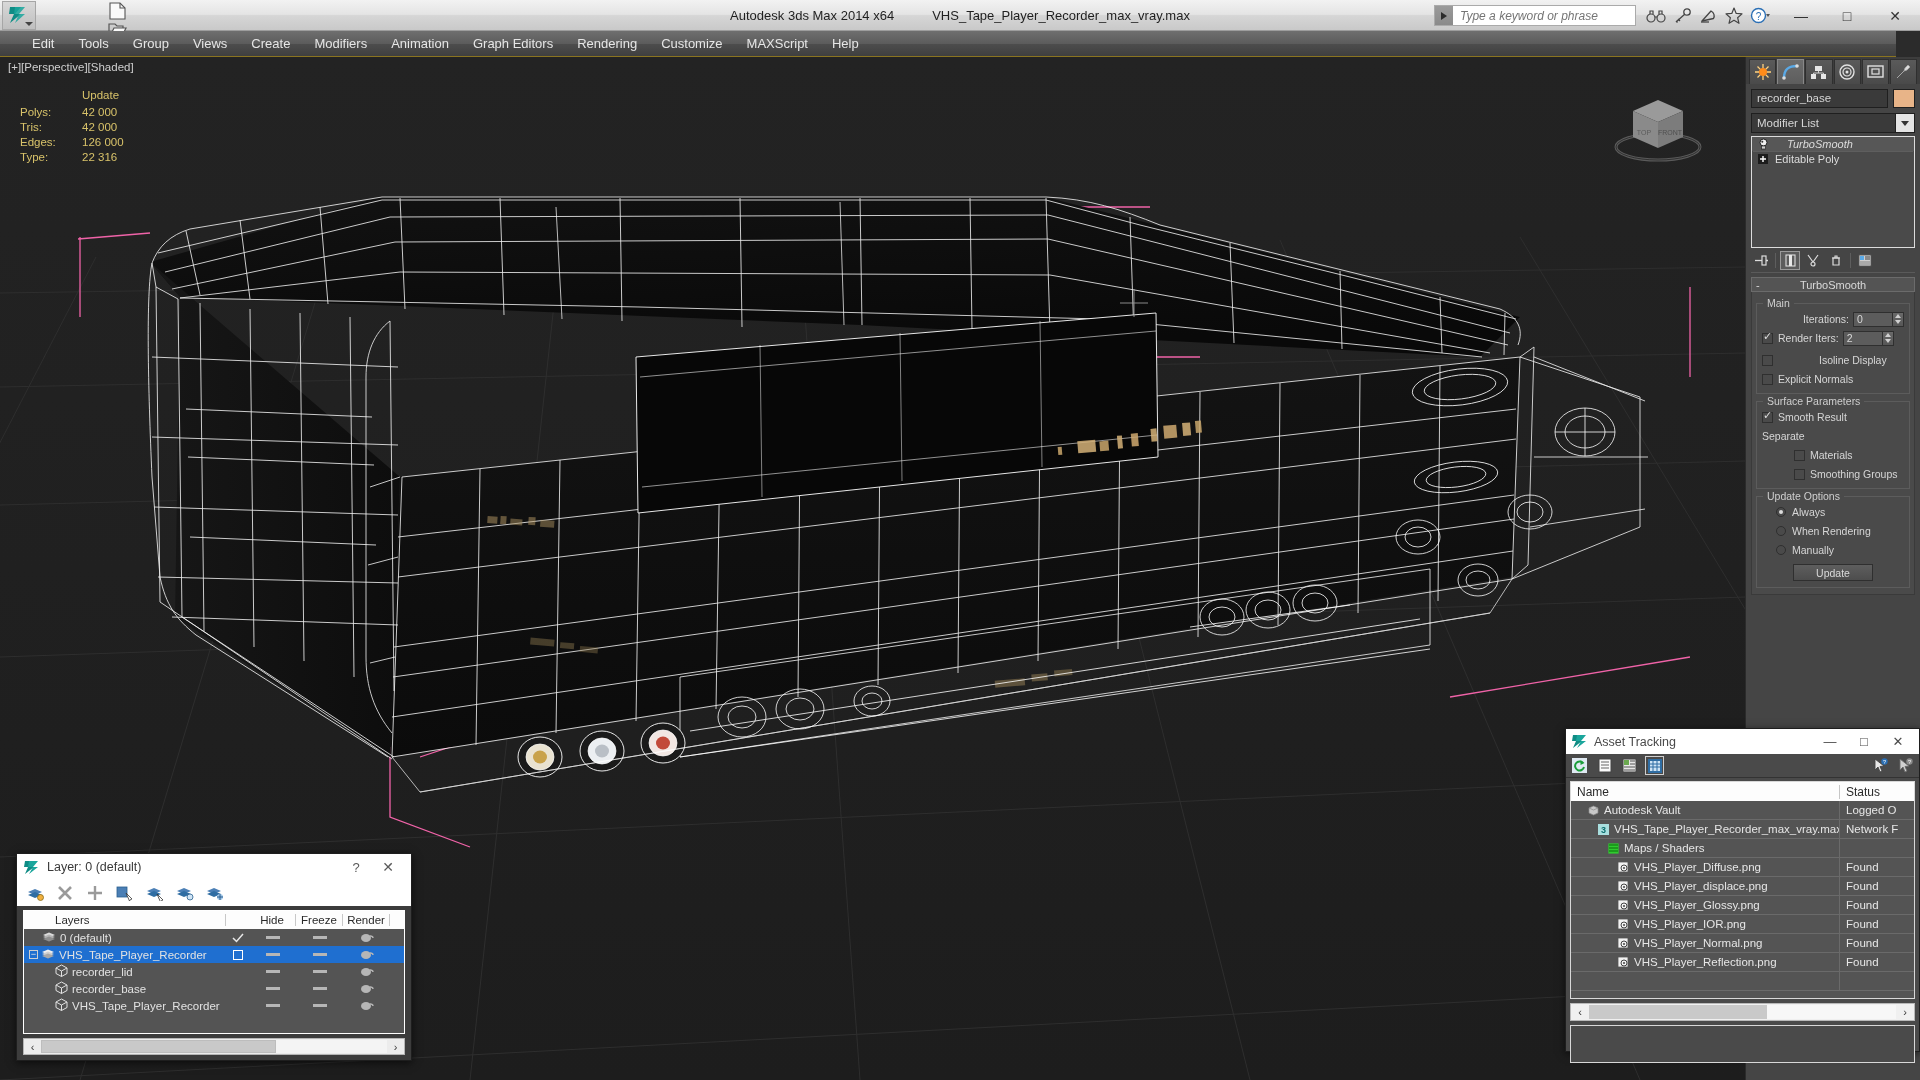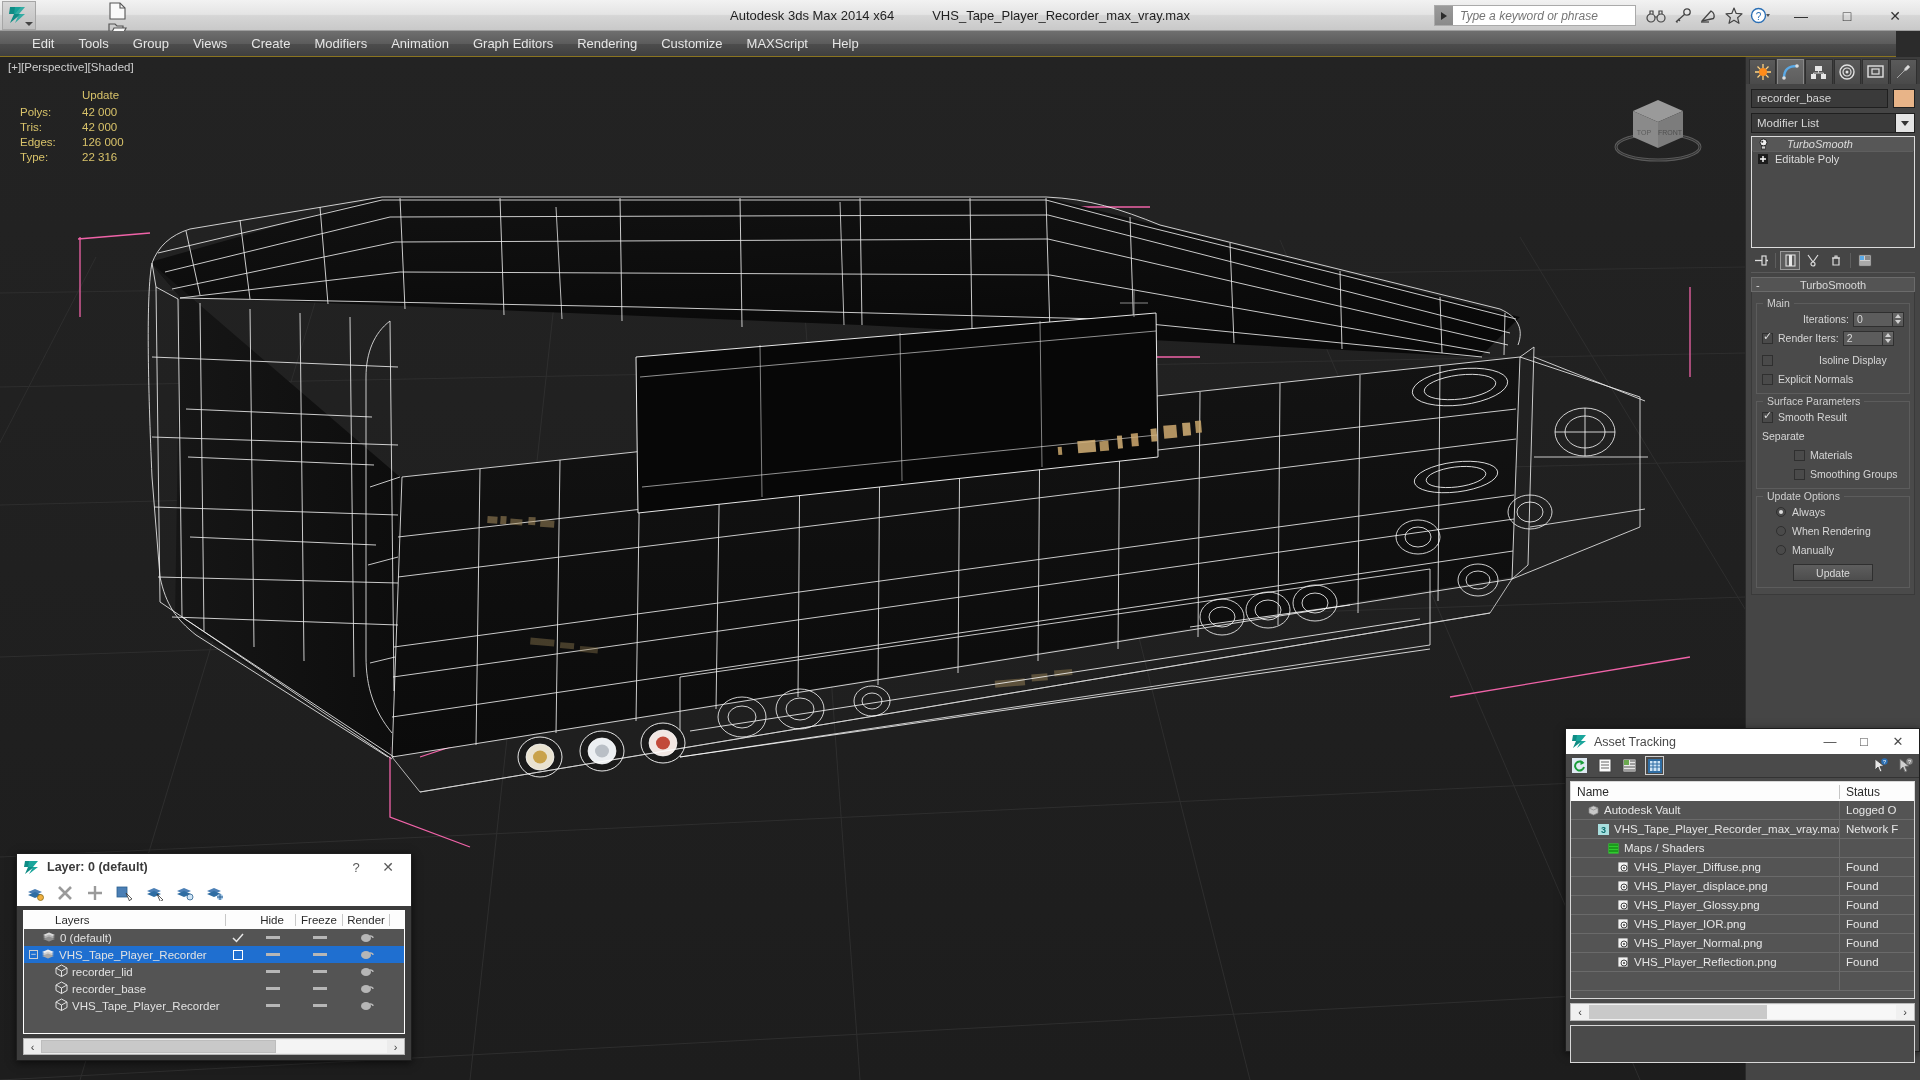--- a/index.html
+++ b/index.html
@@ -199,21 +199,21 @@
 
   
   .layerdlg {
     position:absolute; left:16px; top:853px; width:396px; height:208px;
     background:#3c3c3c; border:1px solid #1e1e1e; box-shadow:0 2px 8px rgba(0,0,0,.6);
   }
   .layer-tb {
     height:26px; background:#ffffff; display:flex; align-items:center; padding:0 6px;
   }
   .layer-tb .l-ico { width:18px;height:18px;display:flex;align-items:center;justify-content:center;margin-right:6px; }
-  .layer-tb .l-title { font-size:12.5px; color:#3a3a3a;font-weight:bold; }
+  .layer-tb .l-title { font-size:12.5px; color:#3a3a3a; }
   .layer-tb .l-spacer { flex:1; }
   .layer-tb .l-help { width:30px;text-align:center;font-size:13px;color:#5a5a5a; }
   .layer-tb .l-close { width:34px;text-align:center;font-size:14px;color:#5a5a5a; }
   .layer-tools { height:26px; background:#fff; display:flex; align-items:center; padding:0 8px; gap:10px; border-bottom:none; }
   .layer-tools .lt { width:20px;height:20px;display:flex;align-items:center;justify-content:center; }
   .layer-grid { margin:4px 6px 0 6px; background:#545454; border:1px solid #ffffff; height:124px; overflow:hidden; }
   .lg-head { display:flex; height:18px; background:#fdfdfd; color:#2a2a2a; font-size:11.5px; align-items:center;padding-left:24px; }
   .lg-head .c-layers { flex:1; padding-left:7px; border-right:1px solid #c8c8c8; }
   .lg-head .c-chk { width:23px; border-right:1px solid #c8c8c8; }
   .lg-head .c-hide,.lg-head .c-freeze,.lg-head .c-render { width:47px; text-align:center; border-right:1px solid #c8c8c8; }

